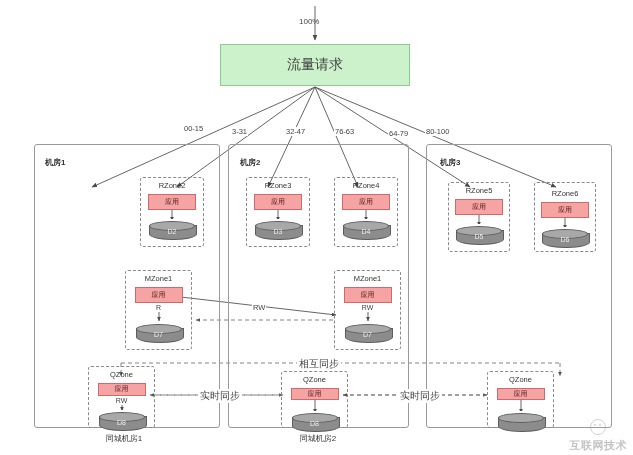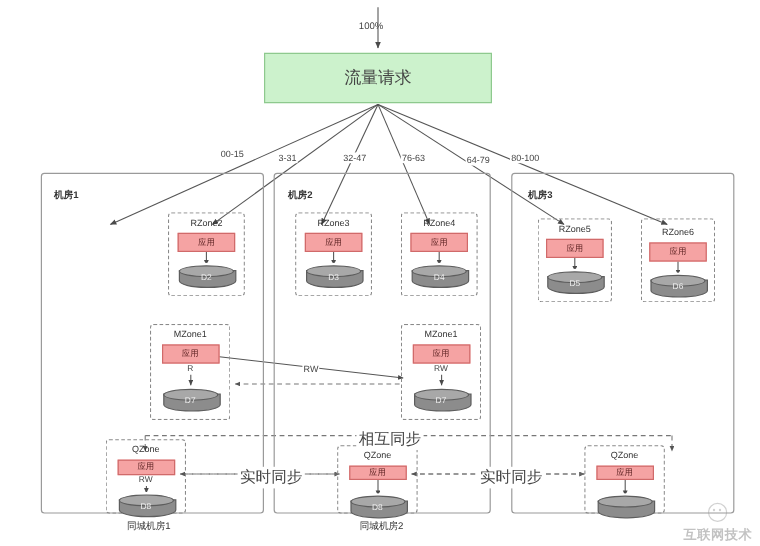--- a/index.html
+++ b/index.html
@@ -68,21 +68,21 @@
     position:absolute;left:0;top:7px;width:46px;text-align:center;
     font-size:7px;color:#efefef;
   }
 
   
   .edge-label{
     position:absolute;font-size:7.5px;color:#444;background:#fff;
     padding:0 1px;white-space:nowrap;
   }
   .sync-label{
-    position:absolute;font-size:13px;color:#444;background:#fff;
+    position:absolute;font-size:10px;color:#444;background:#fff;
     padding:0 2px;white-space:nowrap;
   }
 
   
   .watermark{
     position:absolute;right:6px;bottom:2px;
     display:flex;align-items:center;gap:3px;
     opacity:.45;
     flex-direction:column;
   }

